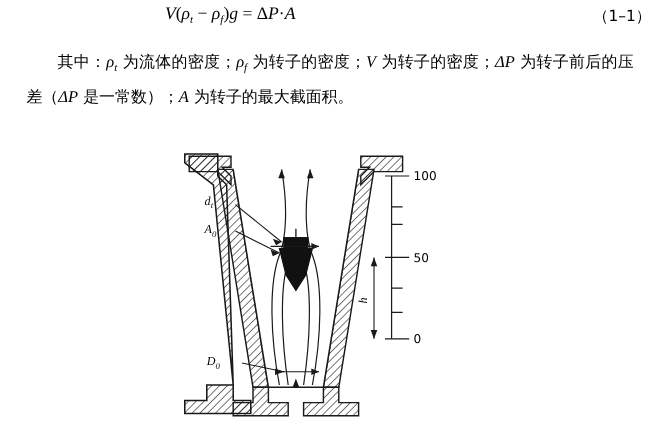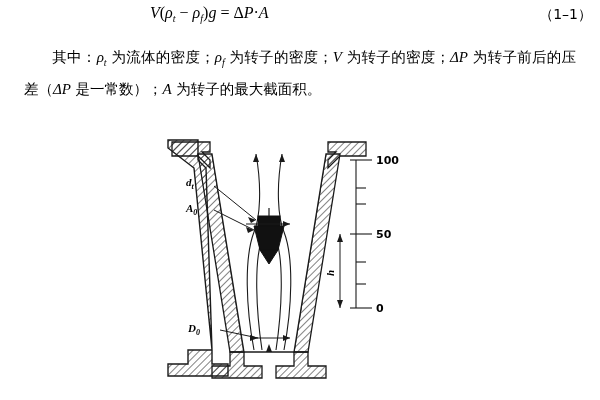--- a/index.html
+++ b/index.html
@@ -76,21 +76,20 @@
     vertical-align: sub;
   }
 
   
   .figure {
     position: absolute;
     left: 150px;
     top: 138px;
     width: 300px;
     height: 258px;
-    font-weight: bold;
   }
   .figure svg {
     display: block;
   }
   .fig-label {
     font-family: "Liberation Serif", serif;
     font-style: italic;
     font-size: 11px;
   }
   .fig-scale {

